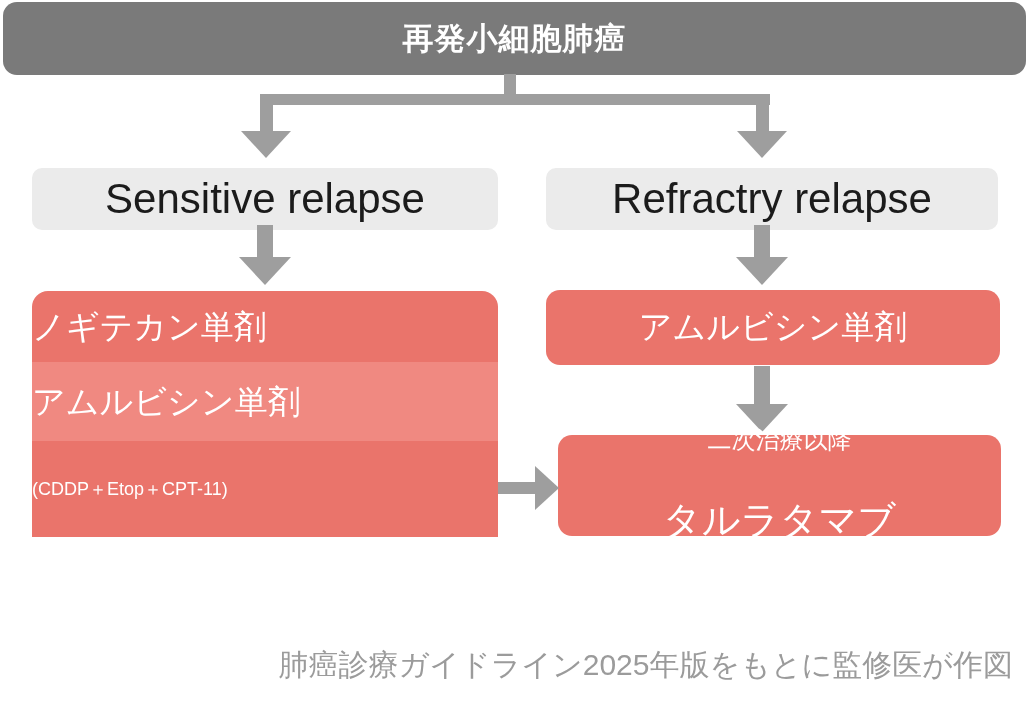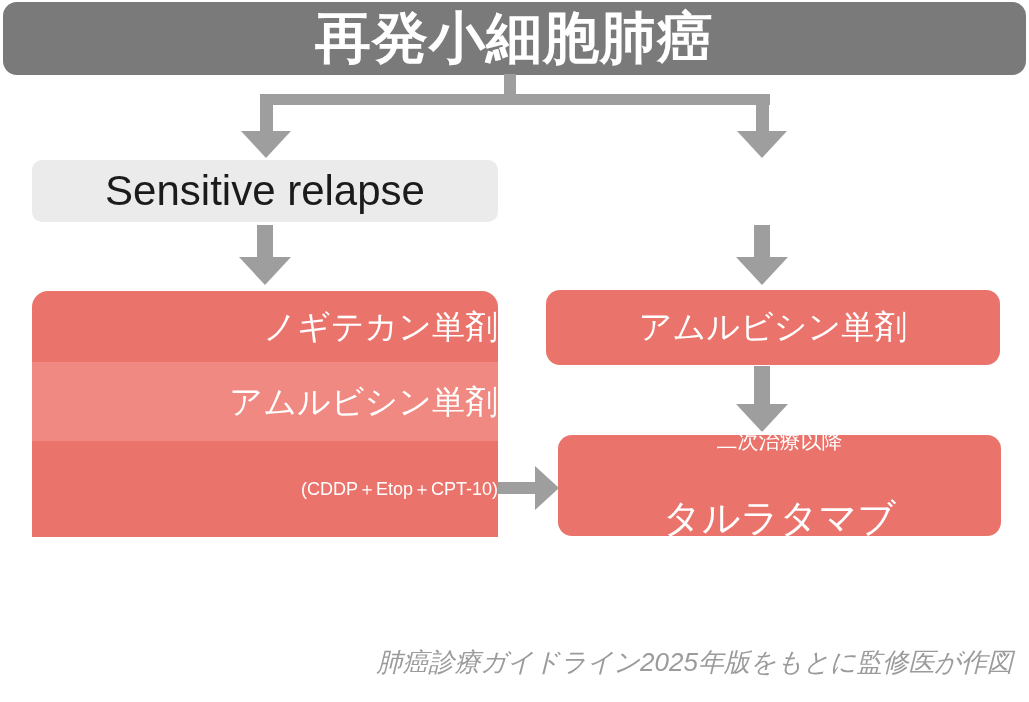--- a/index.html
+++ b/index.html
@@ -10,77 +10,77 @@
     overflow:hidden;
     font-family:"Liberation Sans","DejaVu Sans",sans-serif;
   }
   
   .header-box{
     position:absolute;left:3px;top:2px;width:1023px;height:73px;
     background:#7A7A7A;border-radius:14px;
     display:flex;align-items:center;justify-content:center;
   }
   .header-box .label{
-    color:#ffffff;font-size:56px;font-weight:bold;letter-spacing:1px;
+    color:#ffffff;font-size:31px;font-weight:bold;letter-spacing:1px;
   }
   .relapse-box{
-    position:absolute;top:160px;height:62px;
+    position:absolute;top:168px;height:62px;
     background:#EBEBEB;border-radius:10px;
     display:flex;align-items:center;justify-content:center;
   }
   .relapse-box .label{
     color:#1b1b1b;font-size:42px;font-weight:400;letter-spacing:0;
   }
   .relapse-left{left:32px;width:466px;}
   .relapse-right{left:546px;width:452px;}
 
   .stack{
     position:absolute;left:32px;top:291px;width:466px;height:332px;
     border-radius:16px;overflow:hidden;
     display:flex;flex-direction:column;
   }
   .stack .row{
-    display:flex;flex-direction:column;align-items:flex-end;justify-content:center;
+    display:flex;flex-direction:column;align-items:flex-start;justify-content:center;
     color:#ffffff;
   }
   .row-dark{background:#EA746B;}
   .row-light{background:#F08981;}
   .row-title{font-size:33px;line-height:1.15;}
   .row-sub{font-size:18px;line-height:1.2;margin-top:2px;}
 
   .red-box{
     position:absolute;background:#EA746B;border-radius:14px;
     display:flex;flex-direction:column;align-items:center;justify-content:center;
     color:#ffffff;
   }
   .amrubicin-box{left:546px;top:290px;width:454px;height:75px;}
   .amrubicin-box .label{font-size:33px;}
   .tarlatamab-box{left:558px;top:435px;width:443px;height:101px;}
-  .tarlatamab-box .pretitle{font-size:21px;line-height:1.2;}
+  .tarlatamab-box .pretitle{font-size:24px;line-height:1.2;}
   .tarlatamab-box .title{font-size:38px;line-height:1.25;margin-top:42px;}
 
   
   .seg{position:absolute;background:#9E9E9E;}
   .tri-down{
     position:absolute;width:0;height:0;
     border-left:26px solid transparent;border-right:26px solid transparent;
     border-top:28px solid #9E9E9E;
   }
   .tri-down.small{
     border-left-width:25px;border-right-width:25px;border-top-width:27px;
   }
   .tri-right{
     position:absolute;width:0;height:0;
     border-top:22px solid transparent;border-bottom:22px solid transparent;
     border-left:24px solid #9E9E9E;
   }
 
   .caption{
     position:absolute;right:16px;top:645px;
-    font-size:26px;color:#9B9B9B;letter-spacing:0;font-style:italic;
+    font-size:30px;color:#9B9B9B;letter-spacing:0;
   }
 </style>
 </head>
 <body>
 
 <div class="canvas">
 
   <div class="header-box">
     <span class="label">再発小細胞肺癌</span>
   </div>
@@ -88,35 +88,38 @@
   <div class="seg" style="left:504px;top:74px;width:12px;height:22px;"></div>
   <div class="seg" style="left:262px;top:94px;width:508px;height:11px;"></div>
   <div class="seg" style="left:260px;top:94px;width:13px;height:38px;"></div>
   <div class="tri-down small" style="left:241px;top:131px;"></div>
   <div class="seg" style="left:756px;top:94px;width:13px;height:38px;"></div>
   <div class="tri-down small" style="left:737px;top:131px;"></div>
 
   <div class="relapse-box relapse-left">
     <span class="label">Sensitive relapse</span>
   </div>
+  <div class="relapse-box relapse-right">
+    <span class="label">Refractry relapse</span>
+  </div>
 
   <div class="seg" style="left:257px;top:225px;width:16px;height:33px;"></div>
   <div class="tri-down" style="left:239px;top:257px;"></div>
   <div class="seg" style="left:754px;top:225px;width:16px;height:33px;"></div>
   <div class="tri-down" style="left:736px;top:257px;"></div>
 
   <div class="stack">
     <div class="row row-dark" style="height:71px;">
       <div class="row-title">ノギテカン単剤</div>
     </div>
     <div class="row row-light" style="height:79px;">
       <div class="row-title">アムルビシン単剤</div>
     </div>
     <div class="row row-dark" style="height:96px;">
-      <div class="row-sub">(CDDP＋Etop＋CPT-10)</div>
+      <div class="row-sub">(CDDP＋Etop＋CPT-11)</div>
     </div>
   </div>
 
   <div class="red-box amrubicin-box">
     <span class="label">アムルビシン単剤</span>
   </div>
 
   <div class="seg" style="left:754px;top:366px;width:16px;height:39px;"></div>
   <div class="tri-down" style="left:736px;top:404px;"></div>
 

